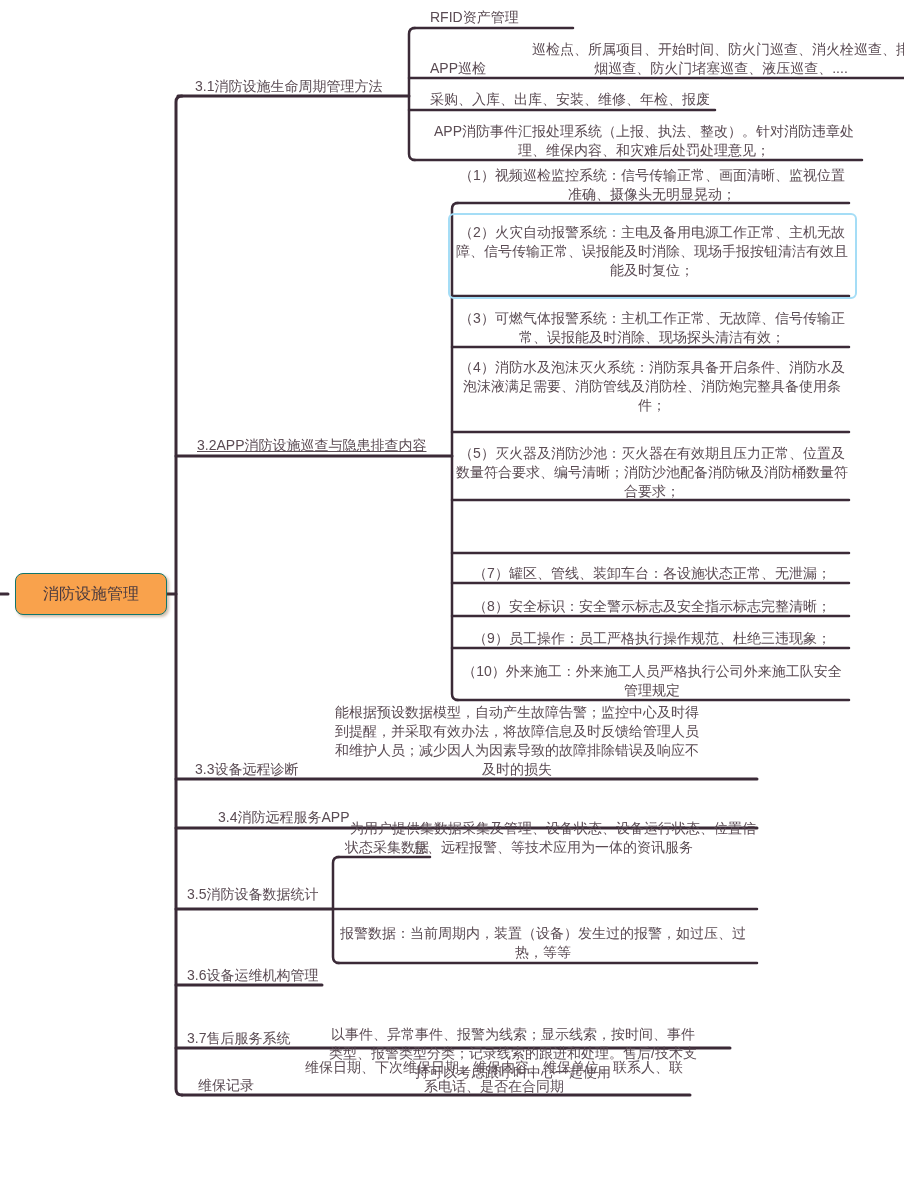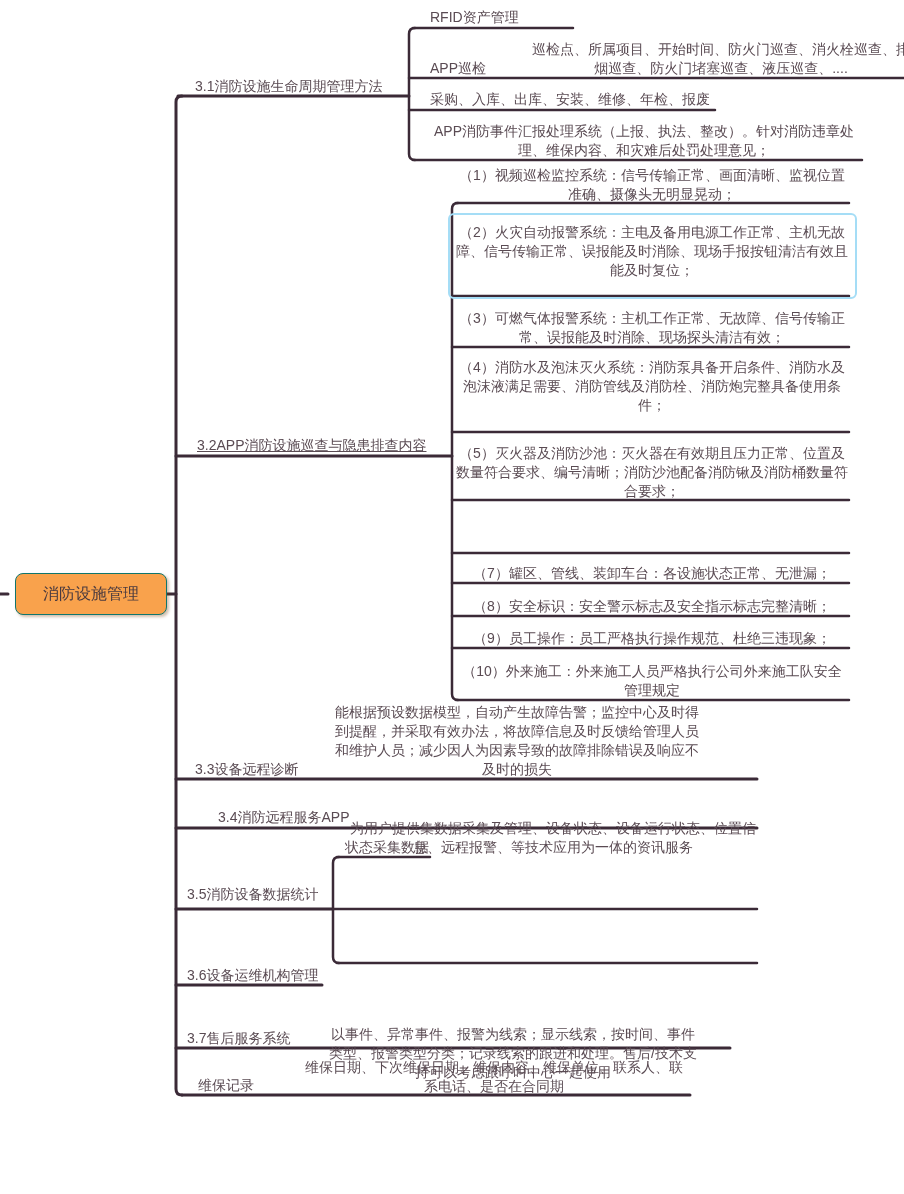--- a/index.html
+++ b/index.html
@@ -130,17 +130,18 @@
   <div class="nd para chk i5">（5）灭火器及消防沙池：灭火器在有效期且压力正常、位置及数量符合要求、编号清晰；消防沙池配备消防锹及消防桶数量符合要求；</div>
   <div class="nd para chk i7">（7）罐区、管线、装卸车台：各设施状态正常、无泄漏；</div>
   <div class="nd para chk i8">（8）安全标识：安全警示标志及安全指示标志完整清晰；</div>
   <div class="nd para chk i9">（9）员工操作：员工严格执行操作规范、杜绝三违现象；</div>
   <div class="nd para chk i10">（10）外来施工：外来施工人员严格执行公司外来施工队安全管理规定</div>
 
   <div class="nd para d33">能根据预设数据模型，自动产生故障告警；监控中心及时得到提醒，并采取有效办法，将故障信息及时反馈给管理人员和维护人员；减少因人为因素导致的故障排除错误及响应不及时的损失</div>
   <div class="nd para d34">为用户提供集数据采集及管理、设备状态、设备运行状态、位置信息、远程报警、等技术应用为一体的资讯服务</div>
 
   <div class="nd lbl zt">状态采集数据</div>
+  <div class="nd para bj">报警数据：当前周期内，装置（设备）发生过的报警，如过压、过热，等等</div>
 
   <div class="nd para d37">以事件、异常事件、报警为线索；显示线索，按时间、事件类型、报警类型分类；记录线索的跟进和处理。售后/技术支持可以考虑跟呼叫中心一起使用</div>
   <div class="nd para d38">维保日期、下次维保日期、维保内容、维保单位、联系人、联系电话、是否在合同期</div>
 
 </div>
 
 </body></html>

